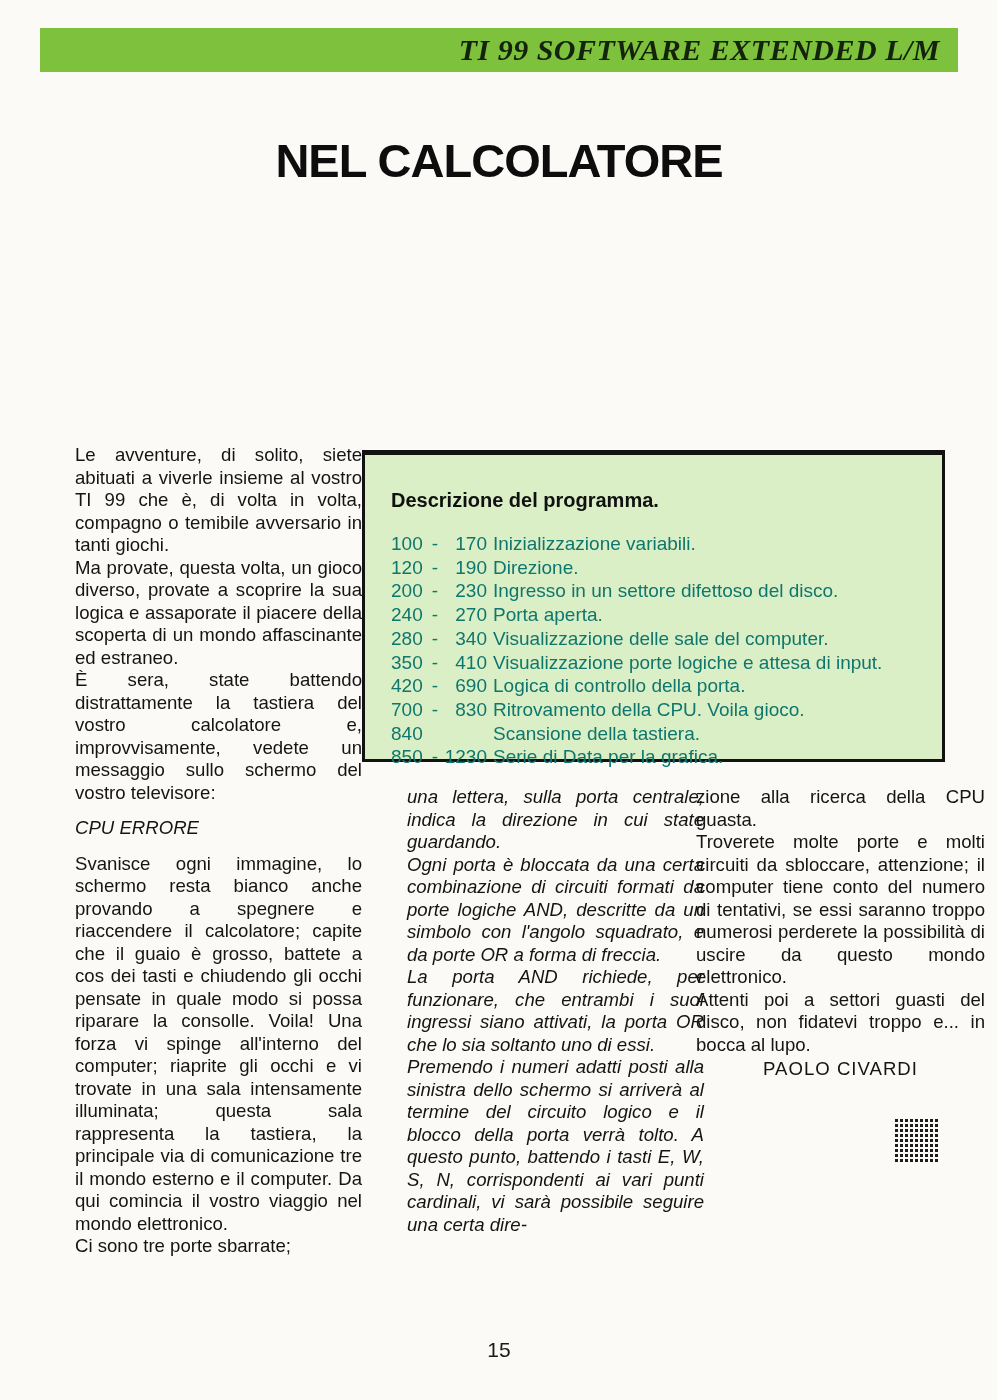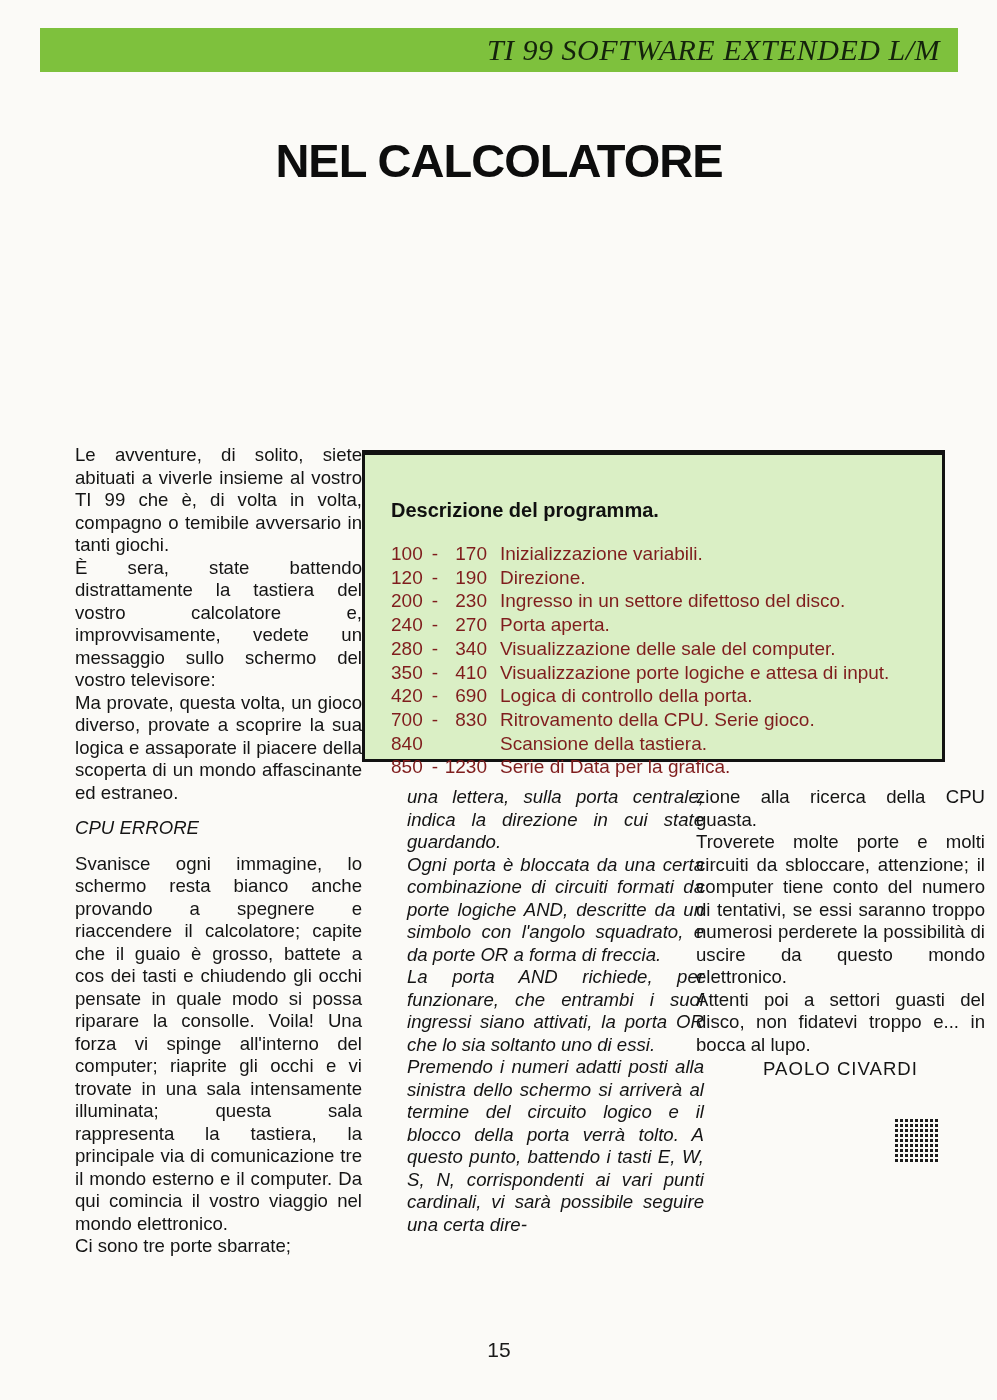--- a/index.html
+++ b/index.html
@@ -14,21 +14,21 @@
 
   
   .header-bar{
     position:absolute;left:40px;top:28px;width:918px;height:44px;
     background:#7ec13d;
     display:flex;align-items:center;justify-content:flex-end;
     padding-right:18px;box-sizing:border-box;
   }
   .header-bar span{
     font-family:"Liberation Serif","DejaVu Serif",serif;
-    font-style:italic;font-weight:normal;
+    font-style:italic;font-weight:bold;
     font-size:30px;letter-spacing:0.5px;color:#14230c;
     white-space:nowrap;
   }
 
   
   .title{
     position:absolute;left:40px;top:128px;width:918px;
     text-align:center;font-weight:bold;color:#0d0d0d;
     font-size:47px;line-height:66px;letter-spacing:-1px;
   }
@@ -55,35 +55,35 @@
     margin-top:2px !important;
     letter-spacing:1px;
   }
 
   
   .program-box{
     position:absolute;left:362px;top:450px;width:583px;height:312px;
     background:#daefc5;
     border:3px solid #121212;border-top-width:5px;
     box-sizing:border-box;
-    padding:44px 20px 0 26px;
+    padding:34px 20px 0 26px;
   }
   .box-heading{
     font-weight:bold;font-size:20px;color:#101010;
     margin-bottom:20px;
   }
   .prow{
     display:flex;align-items:flex-start;
-    font-size:19px;line-height:23.7px;color:#7f1d1d;
+    font-size:19px;line-height:23.7px;color:#0f766e;
     white-space:nowrap;
   }
   .pfrom{width:36px;text-align:left;flex:none;}
   .psep{width:16px;text-align:center;flex:none;}
   .pto{width:44px;text-align:right;flex:none;}
-  .pdesc{margin-left:13px;}
+  .pdesc{margin-left:6px;}
 
   
   .dots{
     position:absolute;left:893px;top:1117px;width:47px;height:47px;
     background-image:radial-gradient(#1c1c1c 1.5px, rgba(0,0,0,0) 1.7px);
     background-size:5px 5px;
     background-position:1px 1px;
   }
 
   
@@ -100,22 +100,22 @@
   <div class="header-bar">
     <span>TI 99 SOFTWARE EXTENDED L/M</span>
   </div>
 
   <div class="title">
     <div>NEL CALCOLATORE</div>
   </div>
 
   <div class="col col-left">
     <p>Le avventure, di solito, siete abituati a viverle insieme al vostro TI 99 che è, di volta in volta, compagno o temibile avversario in tanti giochi.</p>
+    <p>Ma provate, questa volta, un gioco diverso, provate a scoprire la sua logica e assaporate il piacere della scoperta di un mondo affascinante ed estraneo.</p>
     <p>È sera, state battendo distrattamente la tastiera del vostro calcolatore e, improvvisamente, vedete un messaggio sullo schermo del vostro televisore:</p>
-    <p>Ma provate, questa volta, un gioco diverso, provate a scoprire la sua logica e assaporate il piacere della scoperta di un mondo affascinante ed estraneo.</p>
     <p class="subhead">CPU ERRORE</p>
     <p>Svanisce ogni immagine, lo schermo resta bianco anche provando a spegnere e riaccendere il calcolatore; capite che il guaio è grosso, battete a cos dei tasti e chiudendo gli occhi pensate in quale modo si possa riparare la consolle. Voila! Una forza vi spinge all'interno del computer; riaprite gli occhi e vi trovate in una sala intensamente illuminata; questa sala rappresenta la tastiera, la principale via di comunicazione tre il mondo esterno e il computer. Da qui comincia il vostro viaggio nel mondo elettronico.</p>
     <p>Ci sono tre porte sbarrate;</p>
   </div>
 
   <div class="program-box">
     <div class="box-heading">Descrizione del programma.</div>
     <div>
       <div class="prow">
         <span class="pfrom">100</span>
@@ -156,21 +156,21 @@
       <div class="prow">
         <span class="pfrom">420</span>
           <span class="psep">-</span>
           <span class="pto">690</span>
           <span class="pdesc">Logica di controllo della porta.</span>
       </div>
       <div class="prow">
         <span class="pfrom">700</span>
           <span class="psep">-</span>
           <span class="pto">830</span>
-          <span class="pdesc">Ritrovamento della CPU. Serie gioco.</span>
+          <span class="pdesc">Ritrovamento della CPU. Voila gioco.</span>
       </div>
       <div class="prow">
         <span class="pfrom">840</span>
           <span class="psep"></span>
           <span class="pto"></span>
           <span class="pdesc">Scansione della tastiera.</span>
       </div>
       <div class="prow">
         <span class="pfrom">850</span>
           <span class="psep">-</span>

